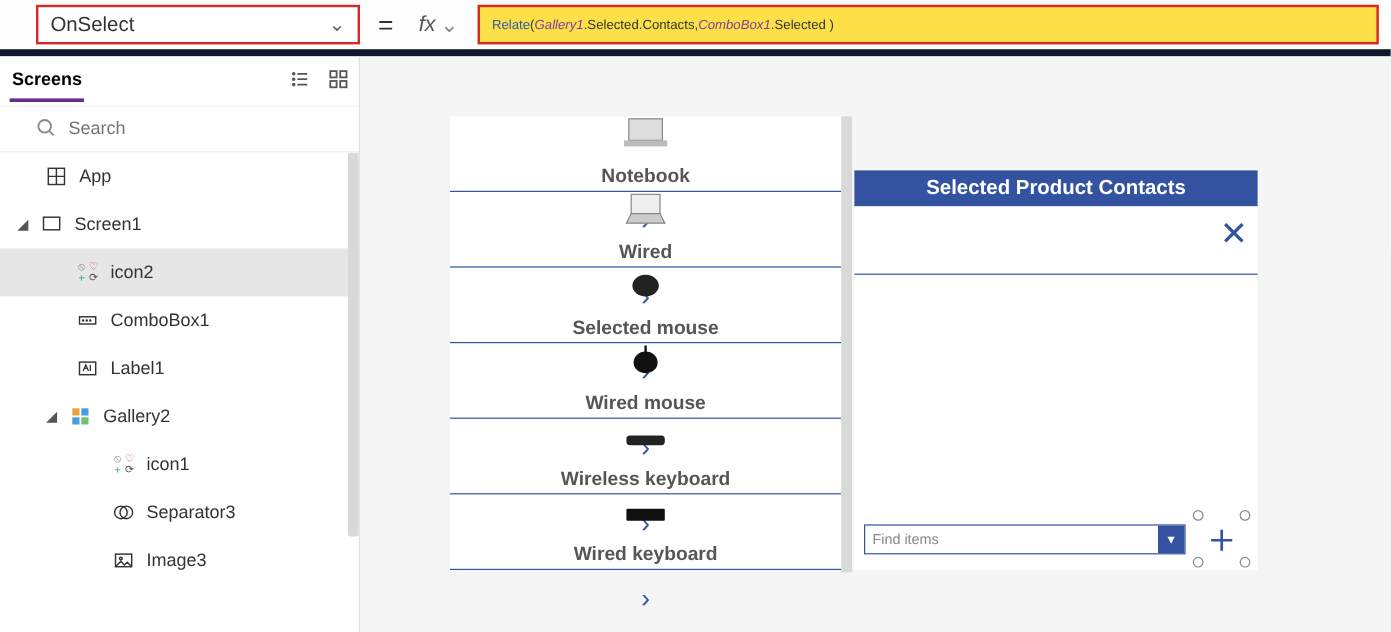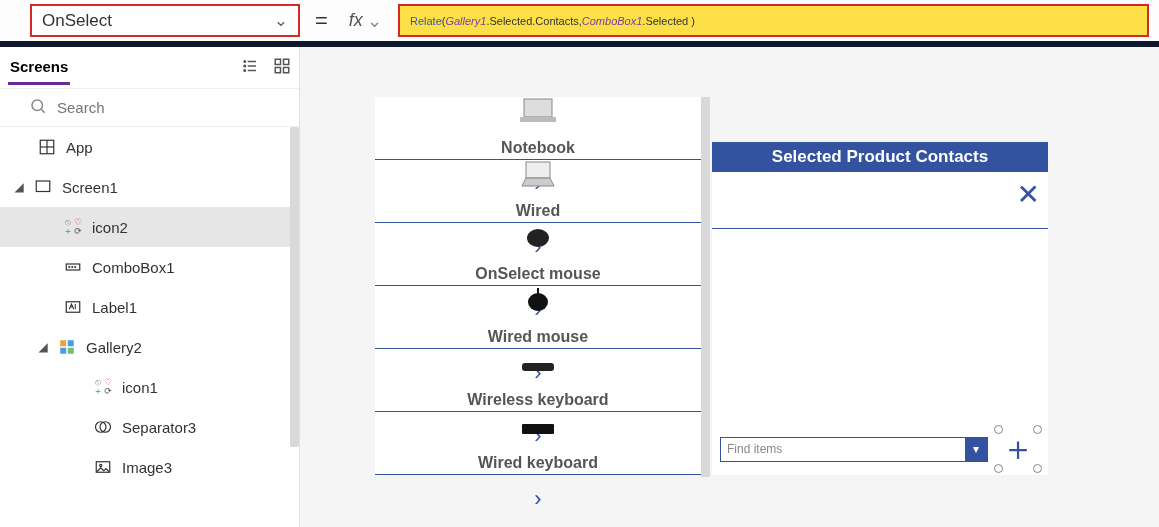--- a/index.html
+++ b/index.html
@@ -277,21 +277,21 @@
                 </div>
               <div class="g-label">Wired</div>
               <div class="g-chevron">›</div>
             </div>
             <div class="g-item">
               <div class="g-thumb">
                   <svg width="40" height="28" viewBox="0 0 40 28">
                     <ellipse cx="20" cy="15" rx="11" ry="9" fill="#222"></ellipse>
                   </svg>
                 </div>
-              <div class="g-label">OnSelect mouse</div>
+              <div class="g-label">Selected mouse</div>
               <div class="g-chevron">›</div>
             </div>
             <div class="g-item">
               <div class="g-thumb">
                   <svg width="40" height="28" viewBox="0 0 40 28">
                     <ellipse cx="20" cy="16" rx="10" ry="9" fill="#111"></ellipse>
                     <path d="M20 2v6" stroke="#111" stroke-width="2"></path>
                   </svg>
                 </div>
               <div class="g-label">Wired mouse</div>

